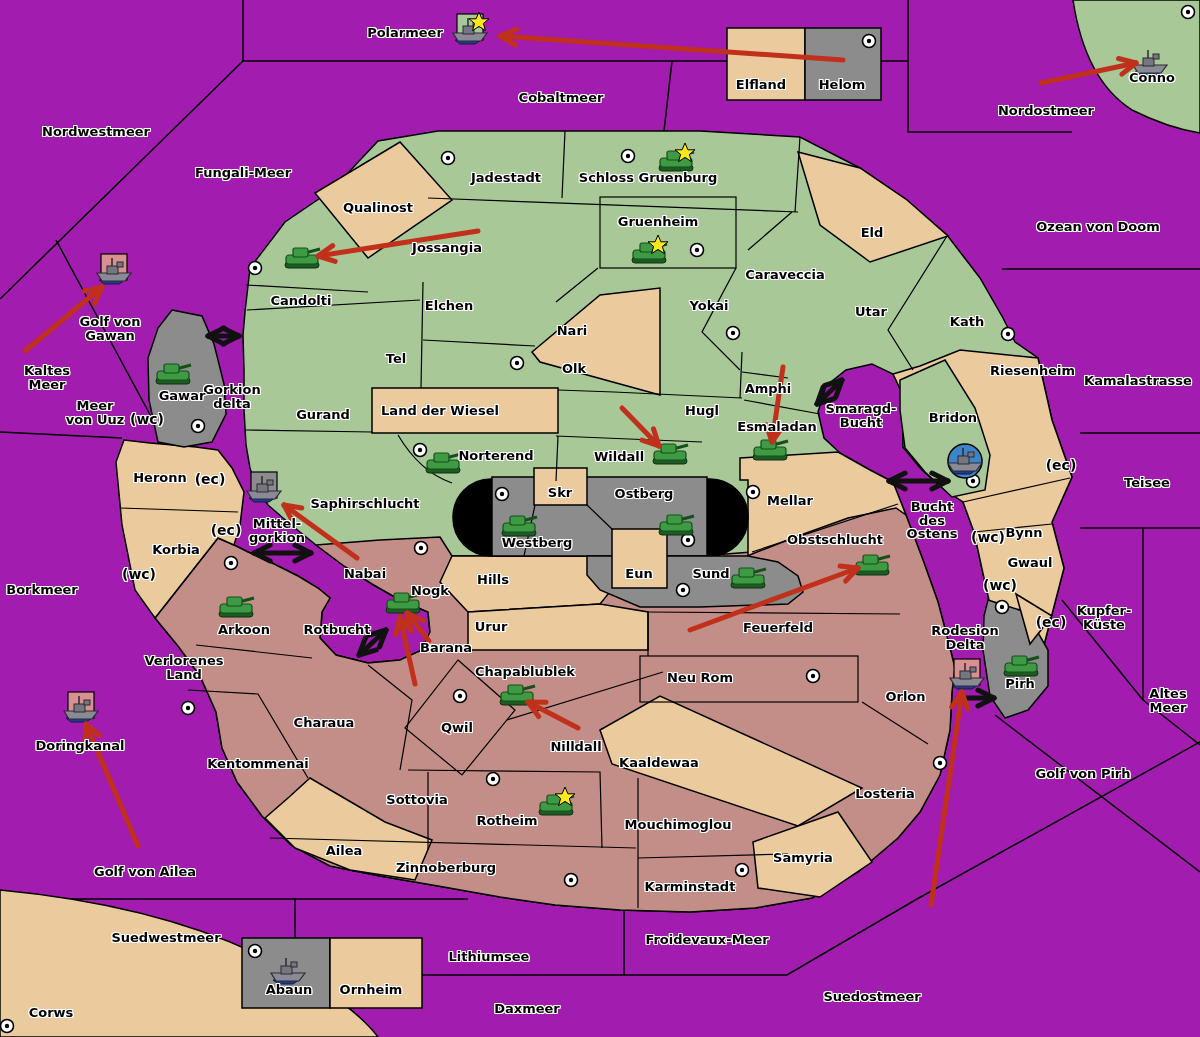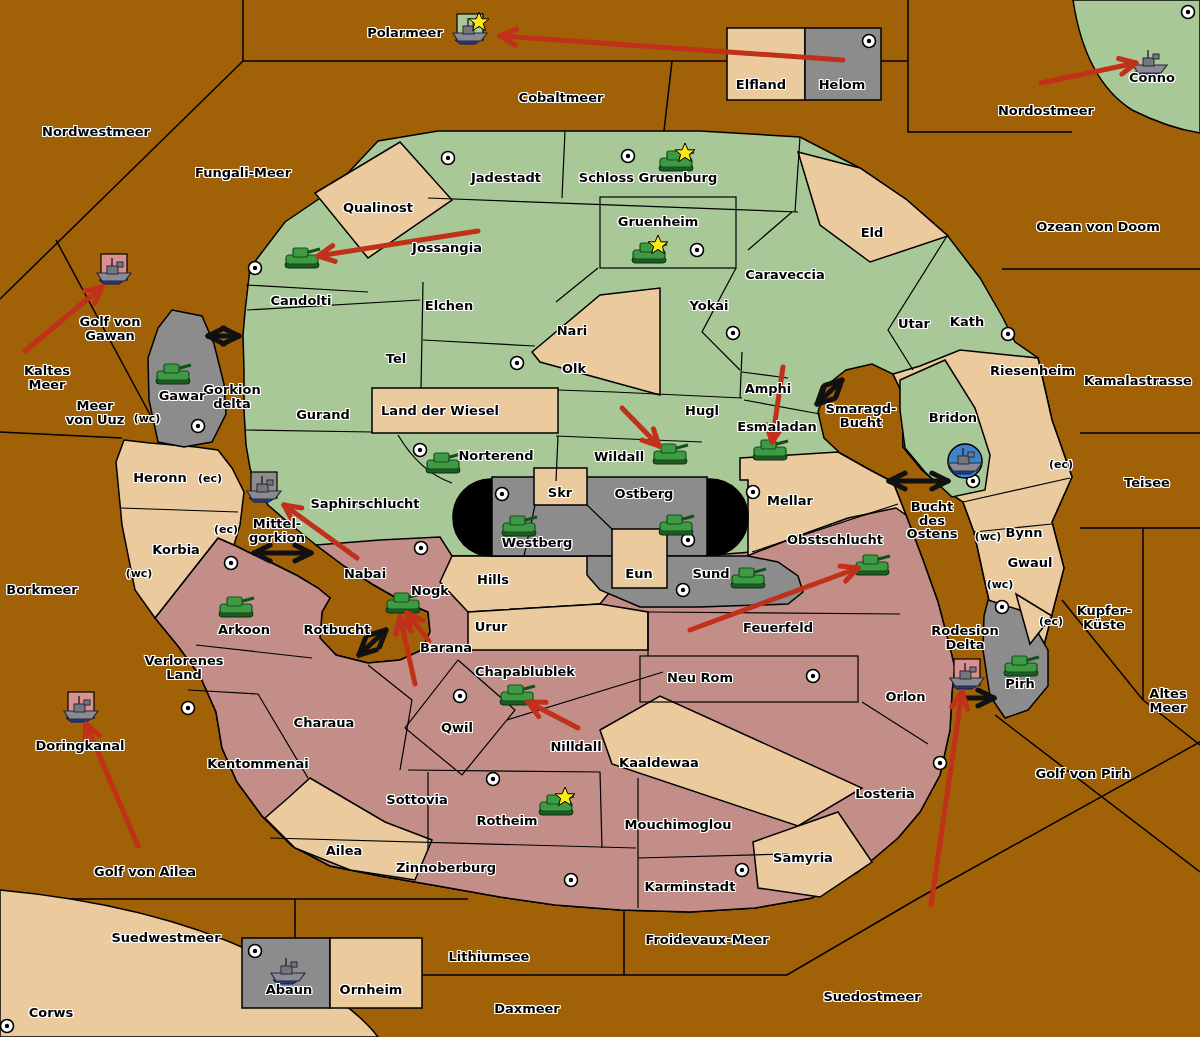--- a/index.html
+++ b/index.html
@@ -1,25 +1,25 @@
 <!DOCTYPE html>
 <html><head>
 <meta charset="utf-8">
 <style>
   html,body{margin:0;padding:0;background:#666;}
   #stage{position:relative;width:1200px;height:1037px;overflow:hidden;
-         background:#a16207;font-family:"DejaVu Sans",sans-serif;}
+         background:#a21caf;font-family:"DejaVu Sans",sans-serif;}
   #map-svg{position:absolute;left:0;top:0;}
   #labels{position:absolute;left:0;top:0;width:100%;height:100%;pointer-events:none;}
   .lbl{position:absolute;transform:translate(-50%,-50%);
        font:bold 13px "DejaVu Sans",sans-serif;color:#000;
        white-space:pre;text-align:center;line-height:1.05;letter-spacing:0;
        text-shadow:-1px -1px 0 #fff,1px -1px 0 #fff,-1px 1px 0 #fff,1px 1px 0 #fff,
                    -1px 0 0 #fff,1px 0 0 #fff,0 -1px 0 #fff,0 1px 0 #fff;}
-  .lbl.marker{font-size:11px;}
+  .lbl.marker{font-size:14px;}
 </style>
 </head>
 <body>
 
 <div id="stage">
   <svg id="map-svg" width="1200" height="1037" viewBox="0 0 1200 1037">
 
     <g id="g-sea-lines" stroke="#000" stroke-width="1.5" fill="none">
       <path d="M243,0 L243,61 L727,61 M880,61 L908,61"></path>
       <path d="M243,61 L0,299"></path>
@@ -578,21 +578,21 @@
       <div class="lbl" style="left: 648px; top: 178px;">Schloss Gruenburg</div>
       <div class="lbl" style="left: 378px; top: 208px;">Qualinost</div>
       <div class="lbl" style="left: 447px; top: 248px;">Jossangia</div>
       <div class="lbl" style="left: 658px; top: 222px;">Gruenheim</div>
       <div class="lbl" style="left: 872px; top: 233px;">Eld</div>
       <div class="lbl" style="left: 785px; top: 275px;">Caraveccia</div>
       <div class="lbl" style="left: 709px; top: 294px; margin-top: 12px;">Yokai</div>
       <div class="lbl" style="left: 301px; top: 301px;">Candolti</div>
       <div class="lbl" style="left: 449px; top: 306px;">Elchen</div>
       <div class="lbl" style="left: 572px; top: 331px;">Nari</div>
-      <div class="lbl" style="left: 871px; top: 324px; margin-left: 43px;">Utar</div>
+      <div class="lbl" style="left: 871px; top: 312px;">Utar</div>
       <div class="lbl" style="left: 967px; top: 322px;">Kath</div>
       <div class="lbl" style="left: 396px; top: 359px;">Tel</div>
       <div class="lbl" style="left: 574px; top: 369px;">Olk</div>
       <div class="lbl" style="left: 1014px; top: 371px; padding-left: 37px;">Riesenheim</div>
       <div class="lbl" style="left: 182px; top: 396px;">Gawar</div>
       <div class="lbl" style="left: 323px; top: 415px;">Gurand</div>
       <div class="lbl" style="left: 440px; top: 411px;">Land der Wiesel</div>
       <div class="lbl" style="left: 702px; top: 411px;">Hugl</div>
       <div class="lbl" style="left: 768px; top: 389px;">Amphi</div>
       <div class="lbl" style="left: 777px; top: 427px;">Esmaladan</div>

